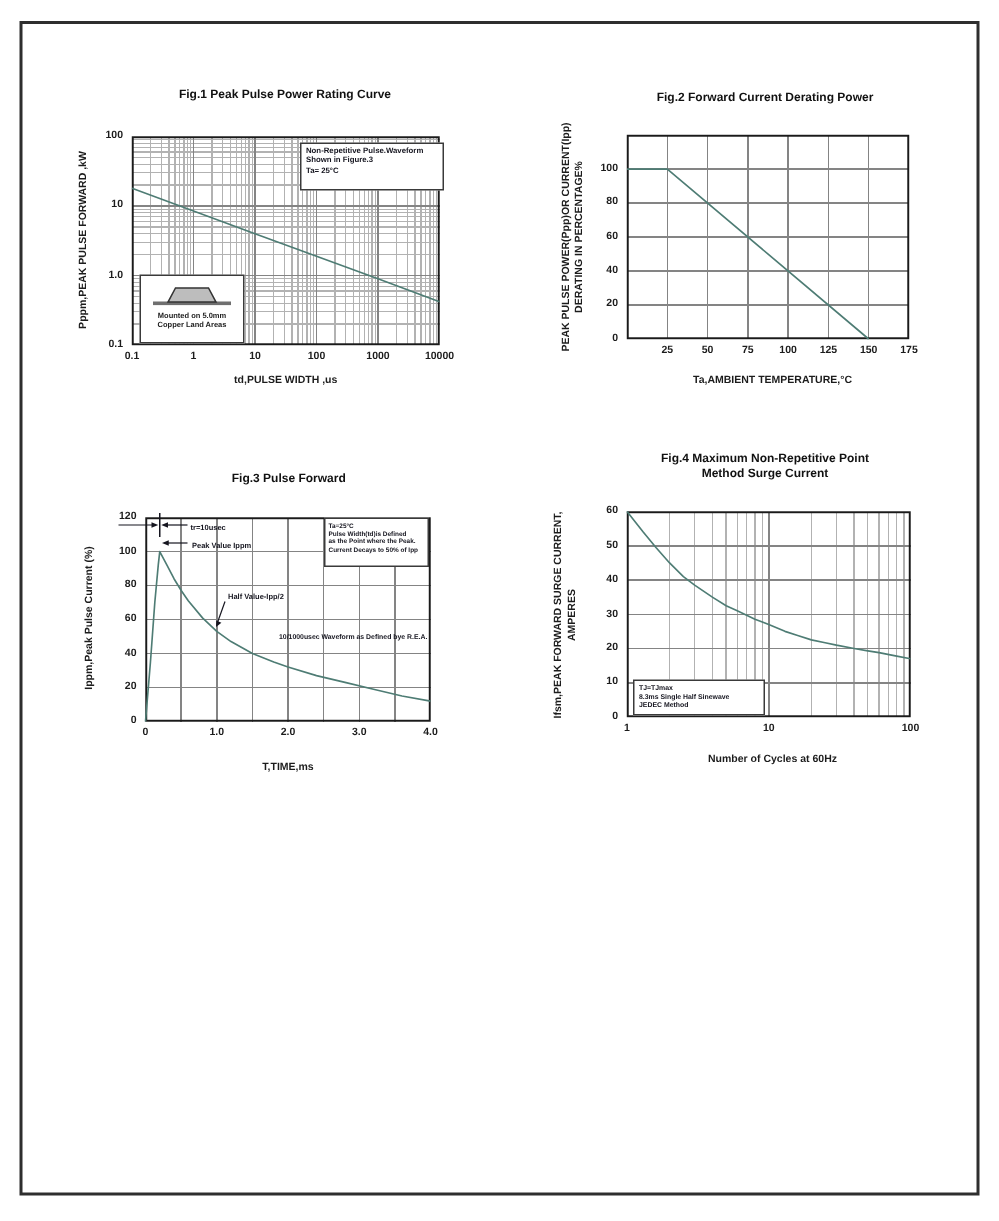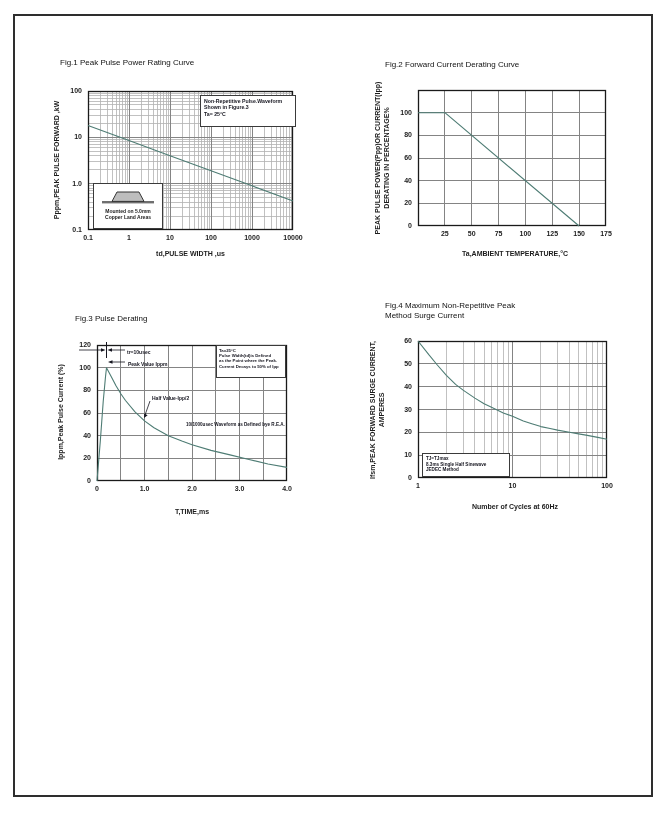--- a/index.html
+++ b/index.html
@@ -8,21 +8,21 @@
   .fig{position:absolute;}
   .fig1{left:40px;top:50px;width:300px;height:235px;}
   .fig2{left:360px;top:50px;width:300px;height:235px;}
   .fig3{left:40px;top:305px;width:300px;height:235px;}
   .fig4{left:360px;top:295px;width:300px;height:245px;}
   .plot{position:absolute;background:#ffffff;}
   .fig1 .plot{left:48px;top:41px;width:205px;height:139px;}
   .fig2 .plot{left:58px;top:40px;width:188px;height:136px;}
   .fig3 .plot{left:57px;top:40px;width:190px;height:136px;}
   .fig4 .plot{left:58px;top:46px;width:189px;height:137px;}
-  .title,.title2{position:absolute;font-size:8px;font-weight:normal;color:#111;white-space:nowrap;}
+  .title,.title2{position:absolute;font-size:8px;font-weight:bold;text-align:center;color:#111;white-space:nowrap;}
   .fig1 .title{top:8px;left:20px;width:260px;}
   .fig2 .title{top:10px;left:25px;width:250px;}
   .fig3 .title{top:9px;left:35px;width:235px;}
   .fig4 .title{top:6px;left:25px;width:250px;}
   .fig4 .title2{top:16px;left:25px;width:250px;}
   .xlabel{position:absolute;font-size:7px;font-weight:bold;text-align:center;white-space:nowrap;}
   .fig1 .xlabel{top:200px;left:48px;width:205px;}
   .fig2 .xlabel{top:200px;left:30px;width:250px;}
   .fig3 .xlabel{top:203px;left:57px;width:190px;}
   .fig4 .xlabel{top:208px;left:30px;width:250px;}
@@ -151,21 +151,21 @@
       <div class="tick x-tick-label" style="left: 151px; top: 184px; width: 40px;">100</div>
       <div class="tick x-tick-label" style="left: 192px; top: 184px; width: 40px;">1000</div>
       <div class="tick x-tick-label" style="left: 233px; top: 184px; width: 40px;">10000</div>
       <div class="tick y-tick-label" style="left: 14px; top: 37px; width: 28px;">100</div>
       <div class="tick y-tick-label" style="left: 14px; top: 83.3333px; width: 28px;">10</div>
       <div class="tick y-tick-label" style="left: 14px; top: 129.667px; width: 28px;">1.0</div>
       <div class="tick y-tick-label" style="left: 14px; top: 176px; width: 28px;">0.1</div>
     </section>
 
   <section class="fig fig2" id="fig2">
-    <div class="title">Fig.2  Forward Current Derating Curve</div>
+    <div class="title">Fig.2  Forward Current Derating Power</div>
     <div class="vlabel">
       <div>PEAK PULSE POWER(Ppp)OR CURRENT(Ipp)</div>
       <div>DERATING IN PERCENTAGE%</div>
     </div>
     <div class="plot"><svg width="188" height="136" style="overflow: visible;">
           <line x1="26.857142857142854" y1="0" x2="26.857142857142854" y2="136" stroke="#848484" stroke-width="1" shape-rendering="crispEdges"></line>
           <line x1="53.71428571428571" y1="0" x2="53.71428571428571" y2="136" stroke="#848484" stroke-width="1" shape-rendering="crispEdges"></line>
           <line x1="80.57142857142857" y1="0" x2="80.57142857142857" y2="136" stroke="#848484" stroke-width="1" shape-rendering="crispEdges"></line>
           <line x1="107.42857142857142" y1="0" x2="107.42857142857142" y2="136" stroke="#848484" stroke-width="1" shape-rendering="crispEdges"></line>
           <line x1="134.28571428571428" y1="0" x2="134.28571428571428" y2="136" stroke="#848484" stroke-width="1" shape-rendering="crispEdges"></line>
@@ -188,21 +188,21 @@
       <div class="tick x-tick-label" style="left: 226px; top: 180px; width: 40px;">175</div>
       <div class="tick y-tick-label" style="left: 24px; top: 172px; width: 28px;">0</div>
       <div class="tick y-tick-label" style="left: 24px; top: 149.333px; width: 28px;">20</div>
       <div class="tick y-tick-label" style="left: 24px; top: 126.667px; width: 28px;">40</div>
       <div class="tick y-tick-label" style="left: 24px; top: 104px; width: 28px;">60</div>
       <div class="tick y-tick-label" style="left: 24px; top: 81.3333px; width: 28px;">80</div>
       <div class="tick y-tick-label" style="left: 24px; top: 58.6667px; width: 28px;">100</div>
     </section>
 
   <section class="fig fig3" id="fig3">
-    <div class="title">Fig.3  Pulse Derating</div>
+    <div class="title">Fig.3  Pulse Forward</div>
     <div class="vlabel">Ippm,Peak Pulse Current (%)</div>
     <div class="plot"><svg width="190" height="136" style="overflow: visible;">
           <line x1="23.75" y1="0" x2="23.75" y2="136" stroke="#848484" stroke-width="1" shape-rendering="crispEdges"></line>
           <line x1="47.5" y1="0" x2="47.5" y2="136" stroke="#848484" stroke-width="1" shape-rendering="crispEdges"></line>
           <line x1="71.25" y1="0" x2="71.25" y2="136" stroke="#848484" stroke-width="1" shape-rendering="crispEdges"></line>
           <line x1="95" y1="0" x2="95" y2="136" stroke="#848484" stroke-width="1" shape-rendering="crispEdges"></line>
           <line x1="118.75" y1="0" x2="118.75" y2="136" stroke="#848484" stroke-width="1" shape-rendering="crispEdges"></line>
           <line x1="142.5" y1="0" x2="142.5" y2="136" stroke="#848484" stroke-width="1" shape-rendering="crispEdges"></line>
           <line x1="166.25" y1="0" x2="166.25" y2="136" stroke="#848484" stroke-width="1" shape-rendering="crispEdges"></line>
           <line x1="0" y1="113.33333333333334" x2="190" y2="113.33333333333334" stroke="#848484" stroke-width="1" shape-rendering="crispEdges"></line>
@@ -244,21 +244,21 @@
       <div class="tick y-tick-label" style="left: 23px; top: 172px; width: 28px;">0</div>
       <div class="tick y-tick-label" style="left: 23px; top: 149.333px; width: 28px;">20</div>
       <div class="tick y-tick-label" style="left: 23px; top: 126.667px; width: 28px;">40</div>
       <div class="tick y-tick-label" style="left: 23px; top: 104px; width: 28px;">60</div>
       <div class="tick y-tick-label" style="left: 23px; top: 81.3333px; width: 28px;">80</div>
       <div class="tick y-tick-label" style="left: 23px; top: 58.6667px; width: 28px;">100</div>
       <div class="tick y-tick-label" style="left: 23px; top: 36px; width: 28px;">120</div>
     </section>
 
   <section class="fig fig4" id="fig4">
-    <div class="title">Fig.4  Maximum Non-Repetitive Peak</div>
+    <div class="title">Fig.4  Maximum Non-Repetitive Point</div>
     <div class="title2">Method Surge Current</div>
     <div class="vlabel">
       <div>Ifsm,PEAK FORWARD SURGE CURRENT,</div>
       <div>AMPERES</div>
     </div>
     <div class="plot"><svg width="189" height="137" style="overflow: visible;">
           <line x1="28.447334590246225" y1="0" x2="28.447334590246225" y2="137" stroke="#b2b2b2" stroke-width="0.8" shape-rendering="crispEdges"></line>
           <line x1="45.0879585710081" y1="0" x2="45.0879585710081" y2="137" stroke="#b2b2b2" stroke-width="0.8" shape-rendering="crispEdges"></line>
           <line x1="56.89466918049245" y1="0" x2="56.89466918049245" y2="137" stroke="#b2b2b2" stroke-width="0.8" shape-rendering="crispEdges"></line>
           <line x1="66.05266540975379" y1="0" x2="66.05266540975379" y2="137" stroke="#b2b2b2" stroke-width="0.8" shape-rendering="crispEdges"></line>

